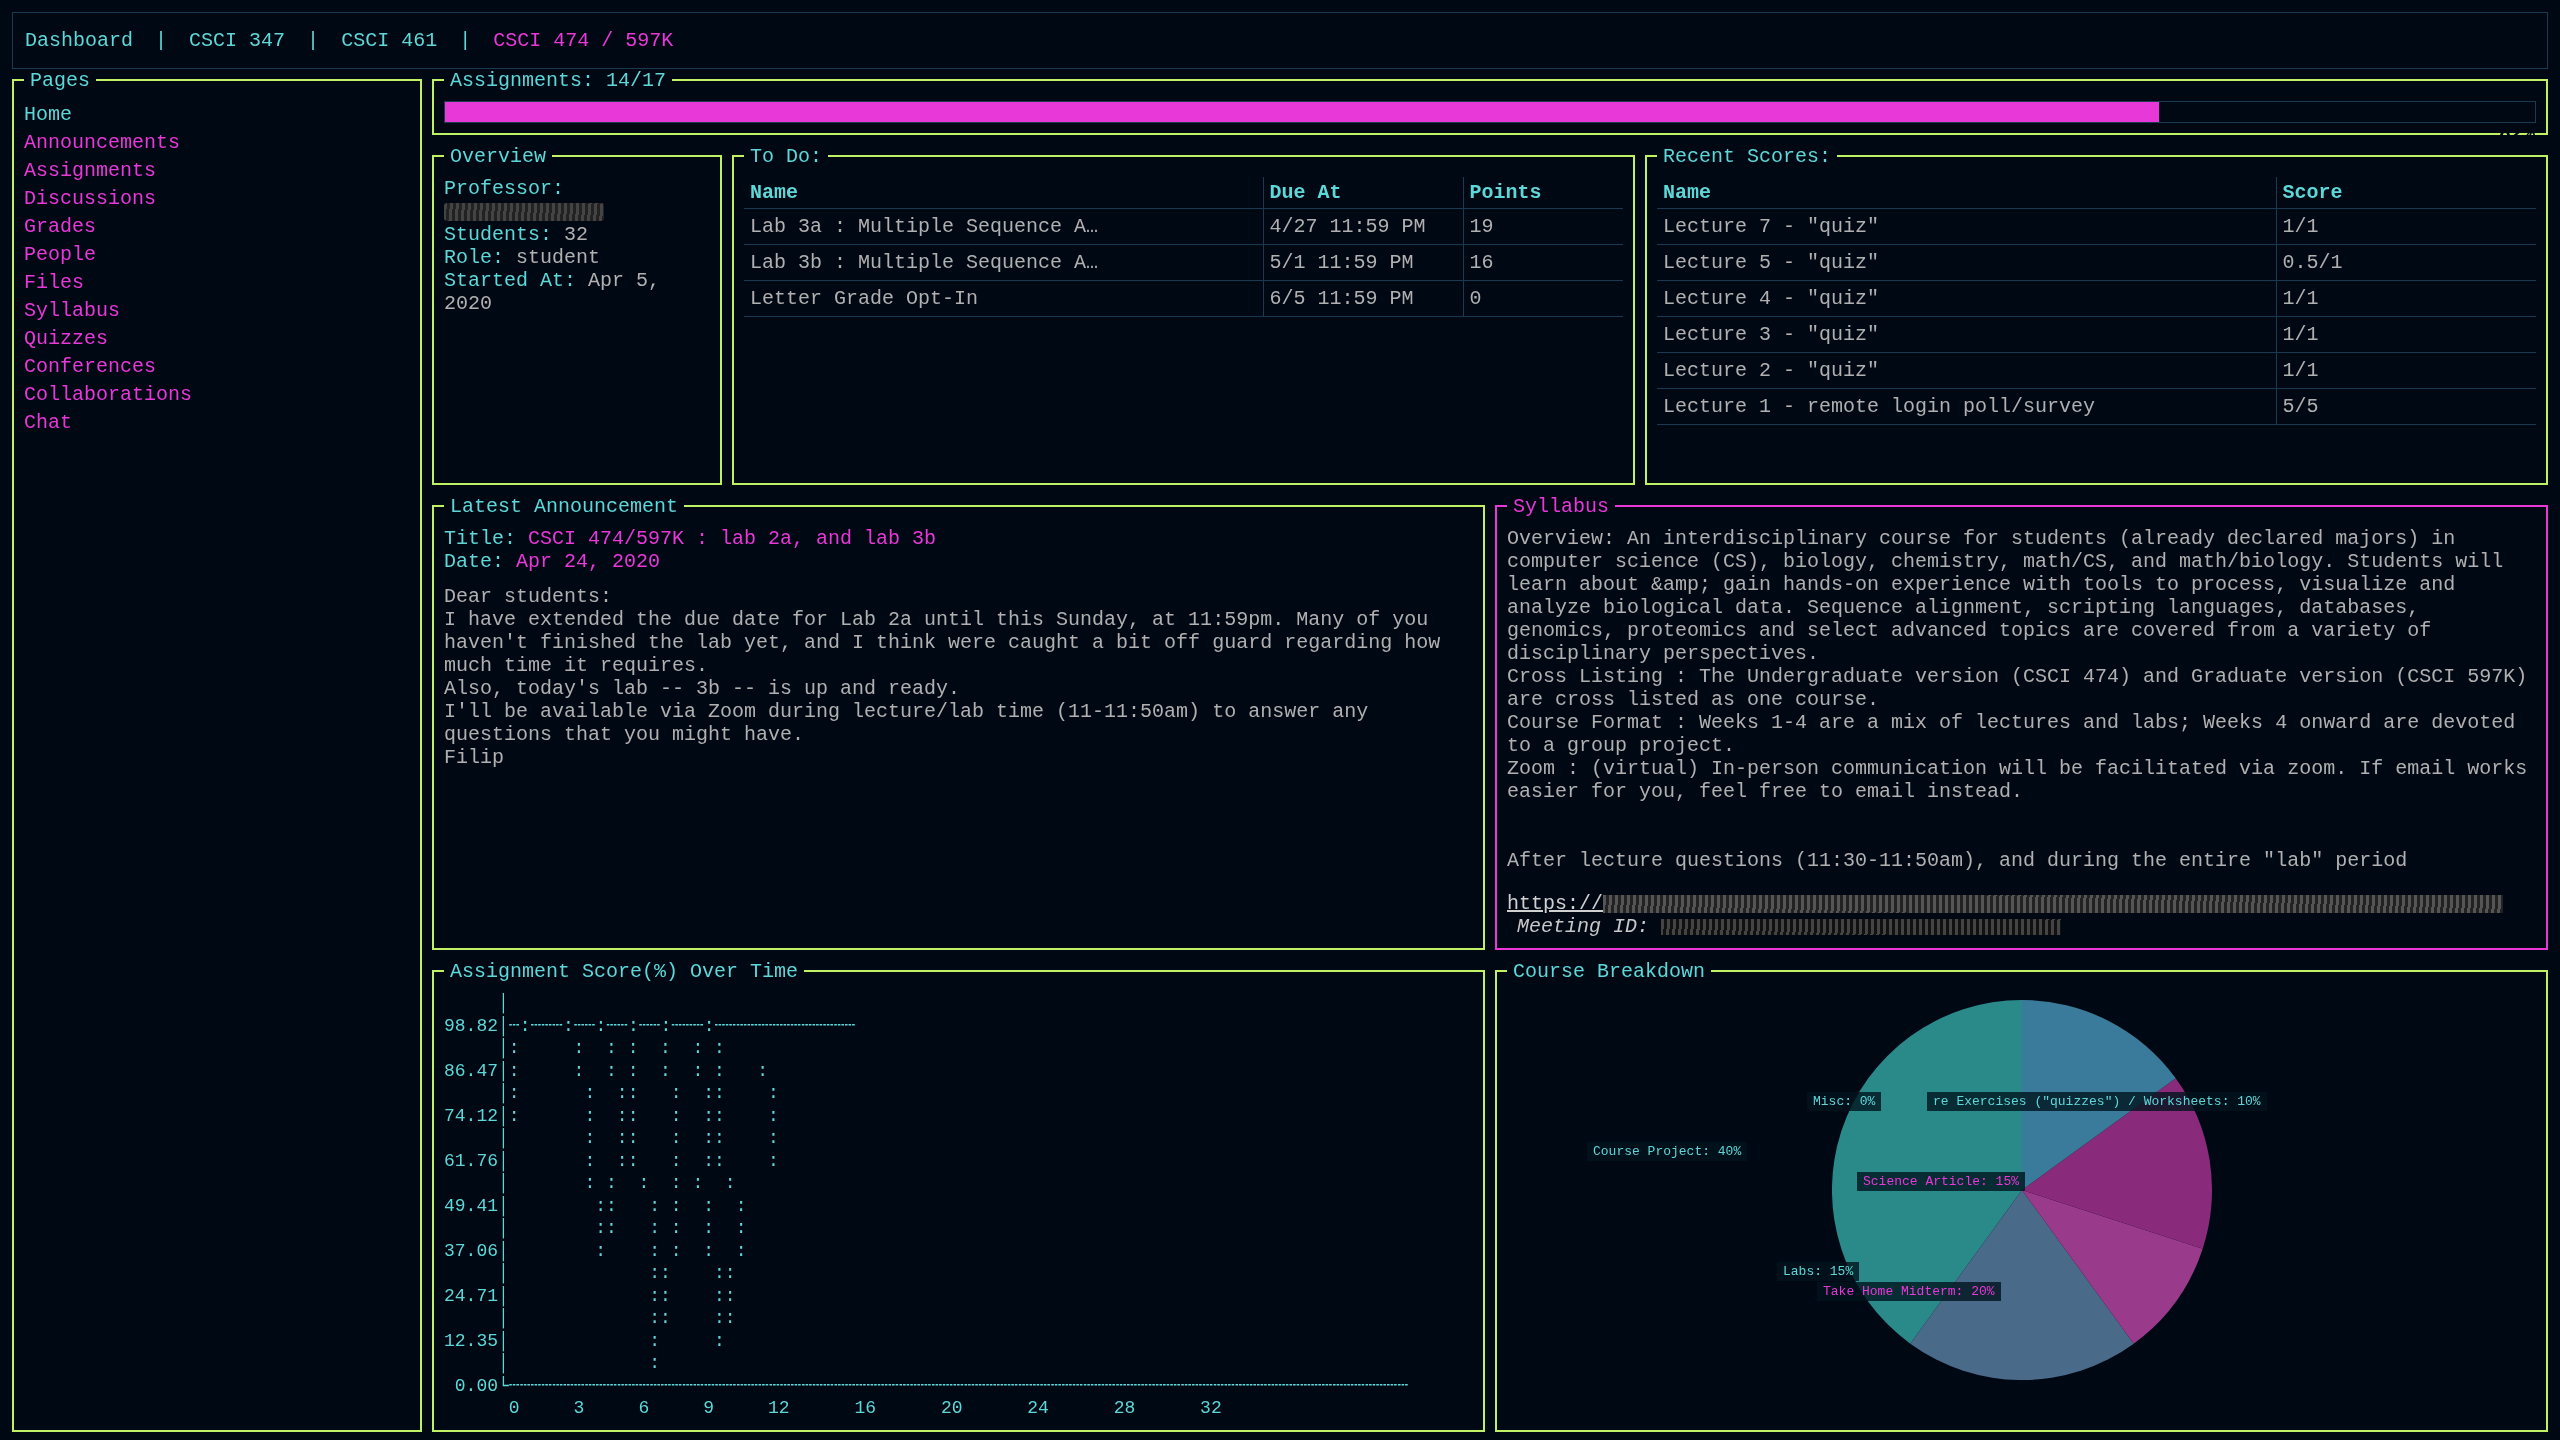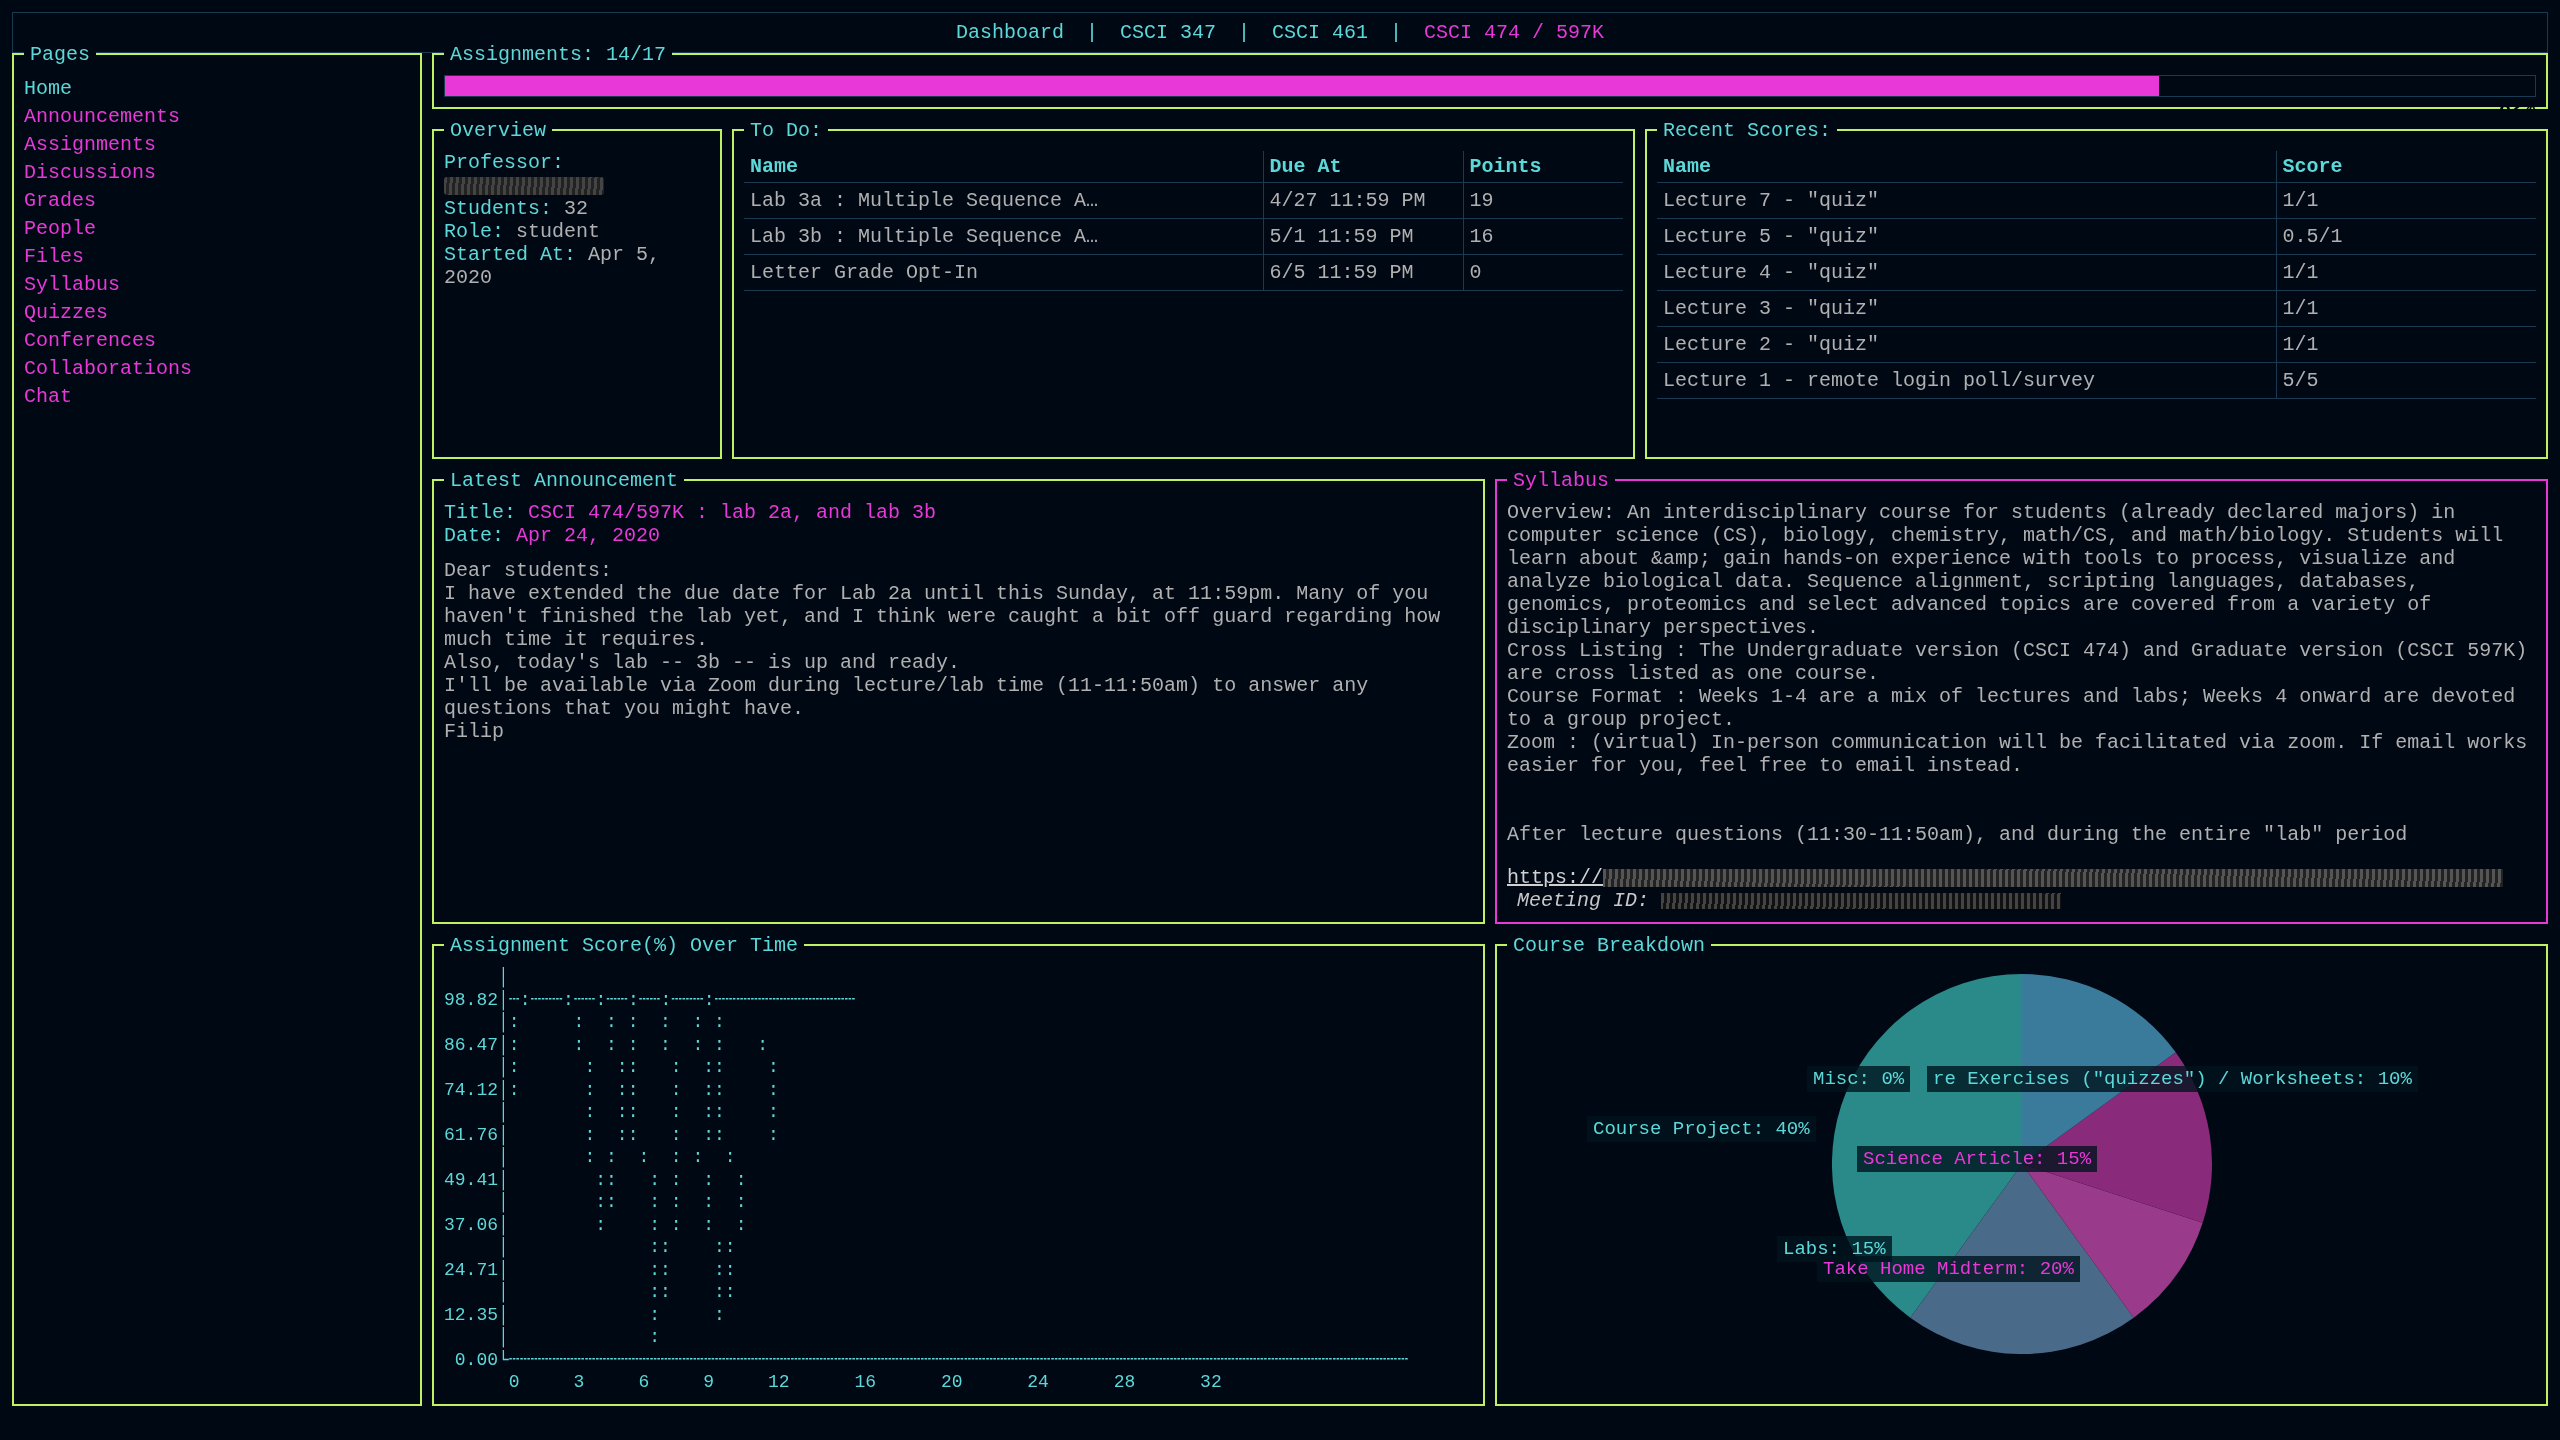--- a/index.html
+++ b/index.html
@@ -10,22 +10,22 @@
   color: #5dd8d8;
   font-family: "Courier New", monospace;
   font-size: 20px;
   overflow: hidden;
 }
 .root {
   padding: 12px;
 }
 .topbar {
   border: 1px solid #1a3a52;
-  padding: 8px 12px;
-  text-align: center;
+  padding: 16px 12px;
+  margin-bottom: 10px;
 }
 .topbar span.sep { color: #5dd8d8; margin: 0 10px; }
 .topbar span.tab { color: #5dd8d8; cursor: pointer; }
 .topbar span.tab.active { color: #e838d8; }
 
 .main-grid {
   display: grid;
   grid-template-columns: 410px 1fr;
   gap: 10px;
 }
@@ -143,21 +143,21 @@
 .pie {
   width: 380px; height:380px;
   position:relative;
 }
 .pie-label {
   position:absolute;
   background: rgba(0,20,30,0.8);
   color: #5dd8d8;
   padding: 2px 6px;
   white-space: nowrap;
-  font-size: 19px;
+  font-size: 13px;
 }
 .pie-label.m { color:#e838d8;margin-top:40px; }
 .sidebar { min-height: 1344px; }
 </style>
 </head>
 <body>
 
 <div class="root">
   <div class="topbar">
     <span class="tab">Dashboard</span>

